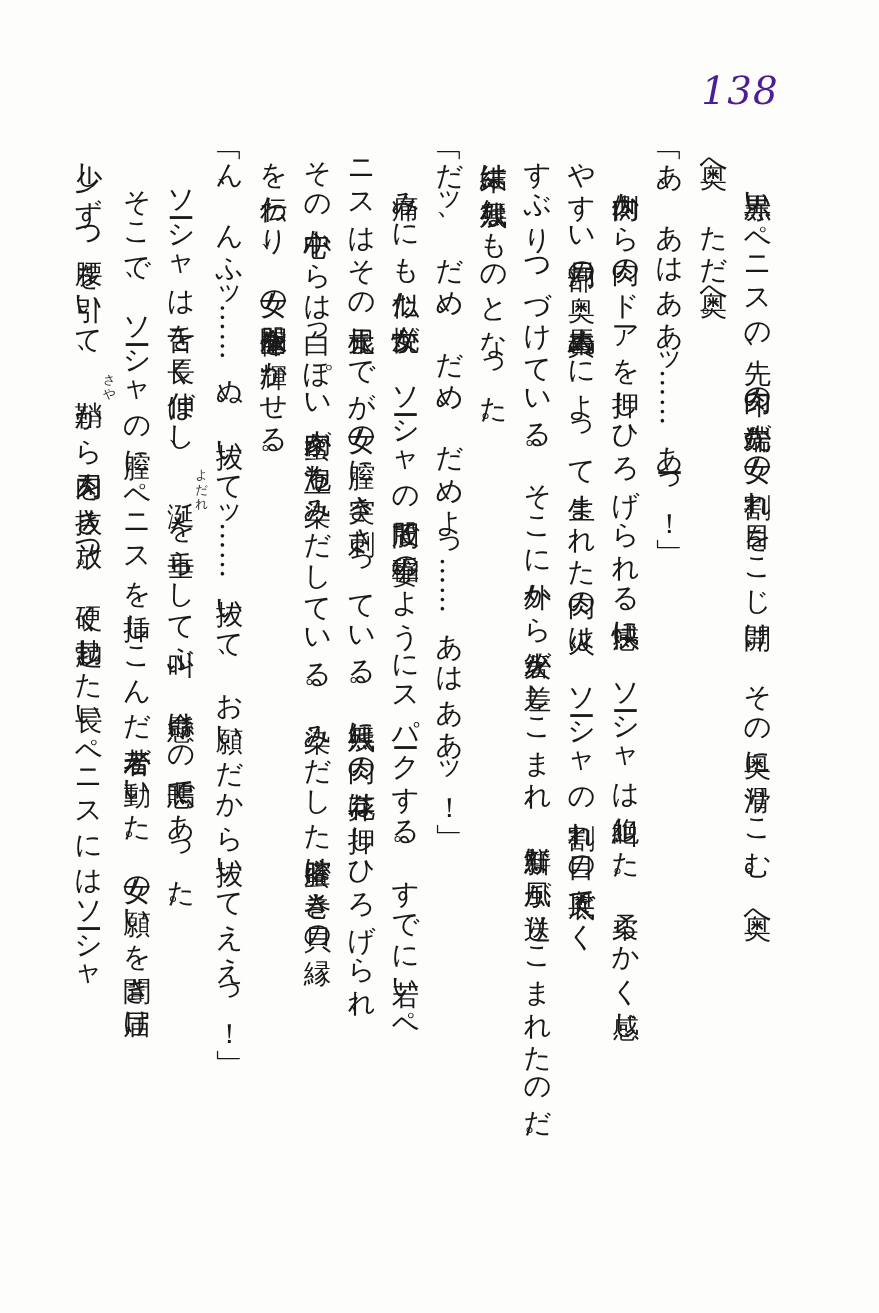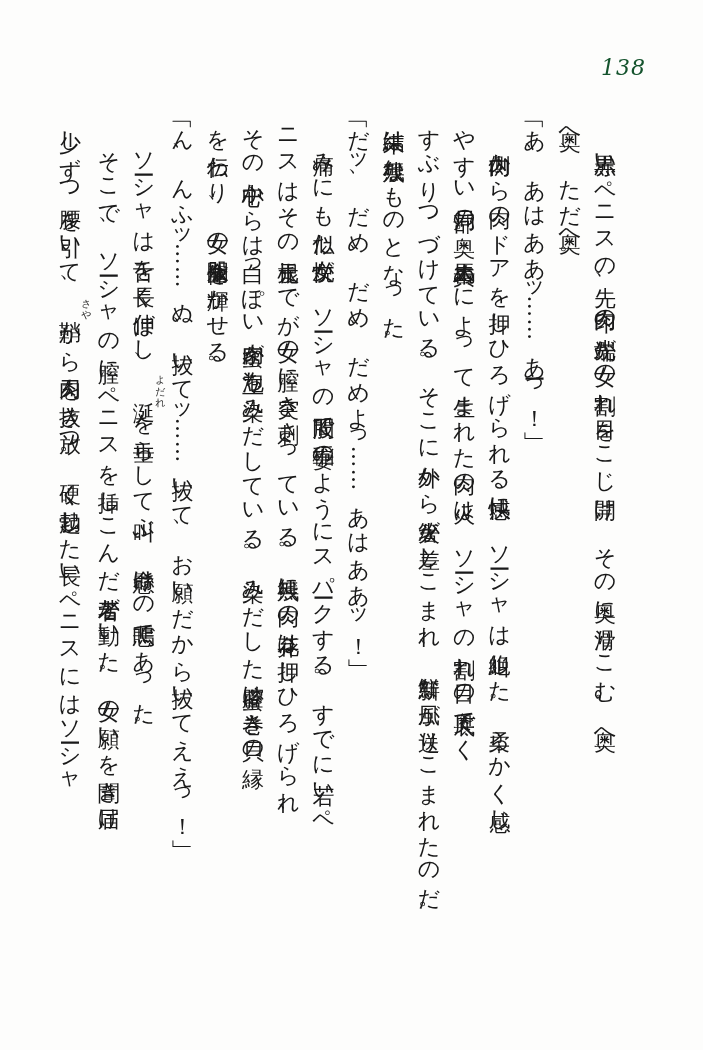--- a/index.html
+++ b/index.html
@@ -16,25 +16,24 @@
   }
   .page {
     position: absolute;
     inset: 0;
     background: #fdfdfc;
   }
   .page-number {
     position: absolute;
     top: 55px;
     left: 561px;
-    font-size: 22px;
+    font-size: 31px;
     font-style: italic;
-    color: #14532d;
+    color: #4c1d95;
     letter-spacing: 1px;
-    margin-left: 40px;
   }
   .text-area {
     position: absolute;
     top: 114px;
     left: 59px;
     width: 564px;
     height: 900px;
     writing-mode: vertical-rl;
     -webkit-writing-mode: vertical-rl;
     text-orientation: mixed;

